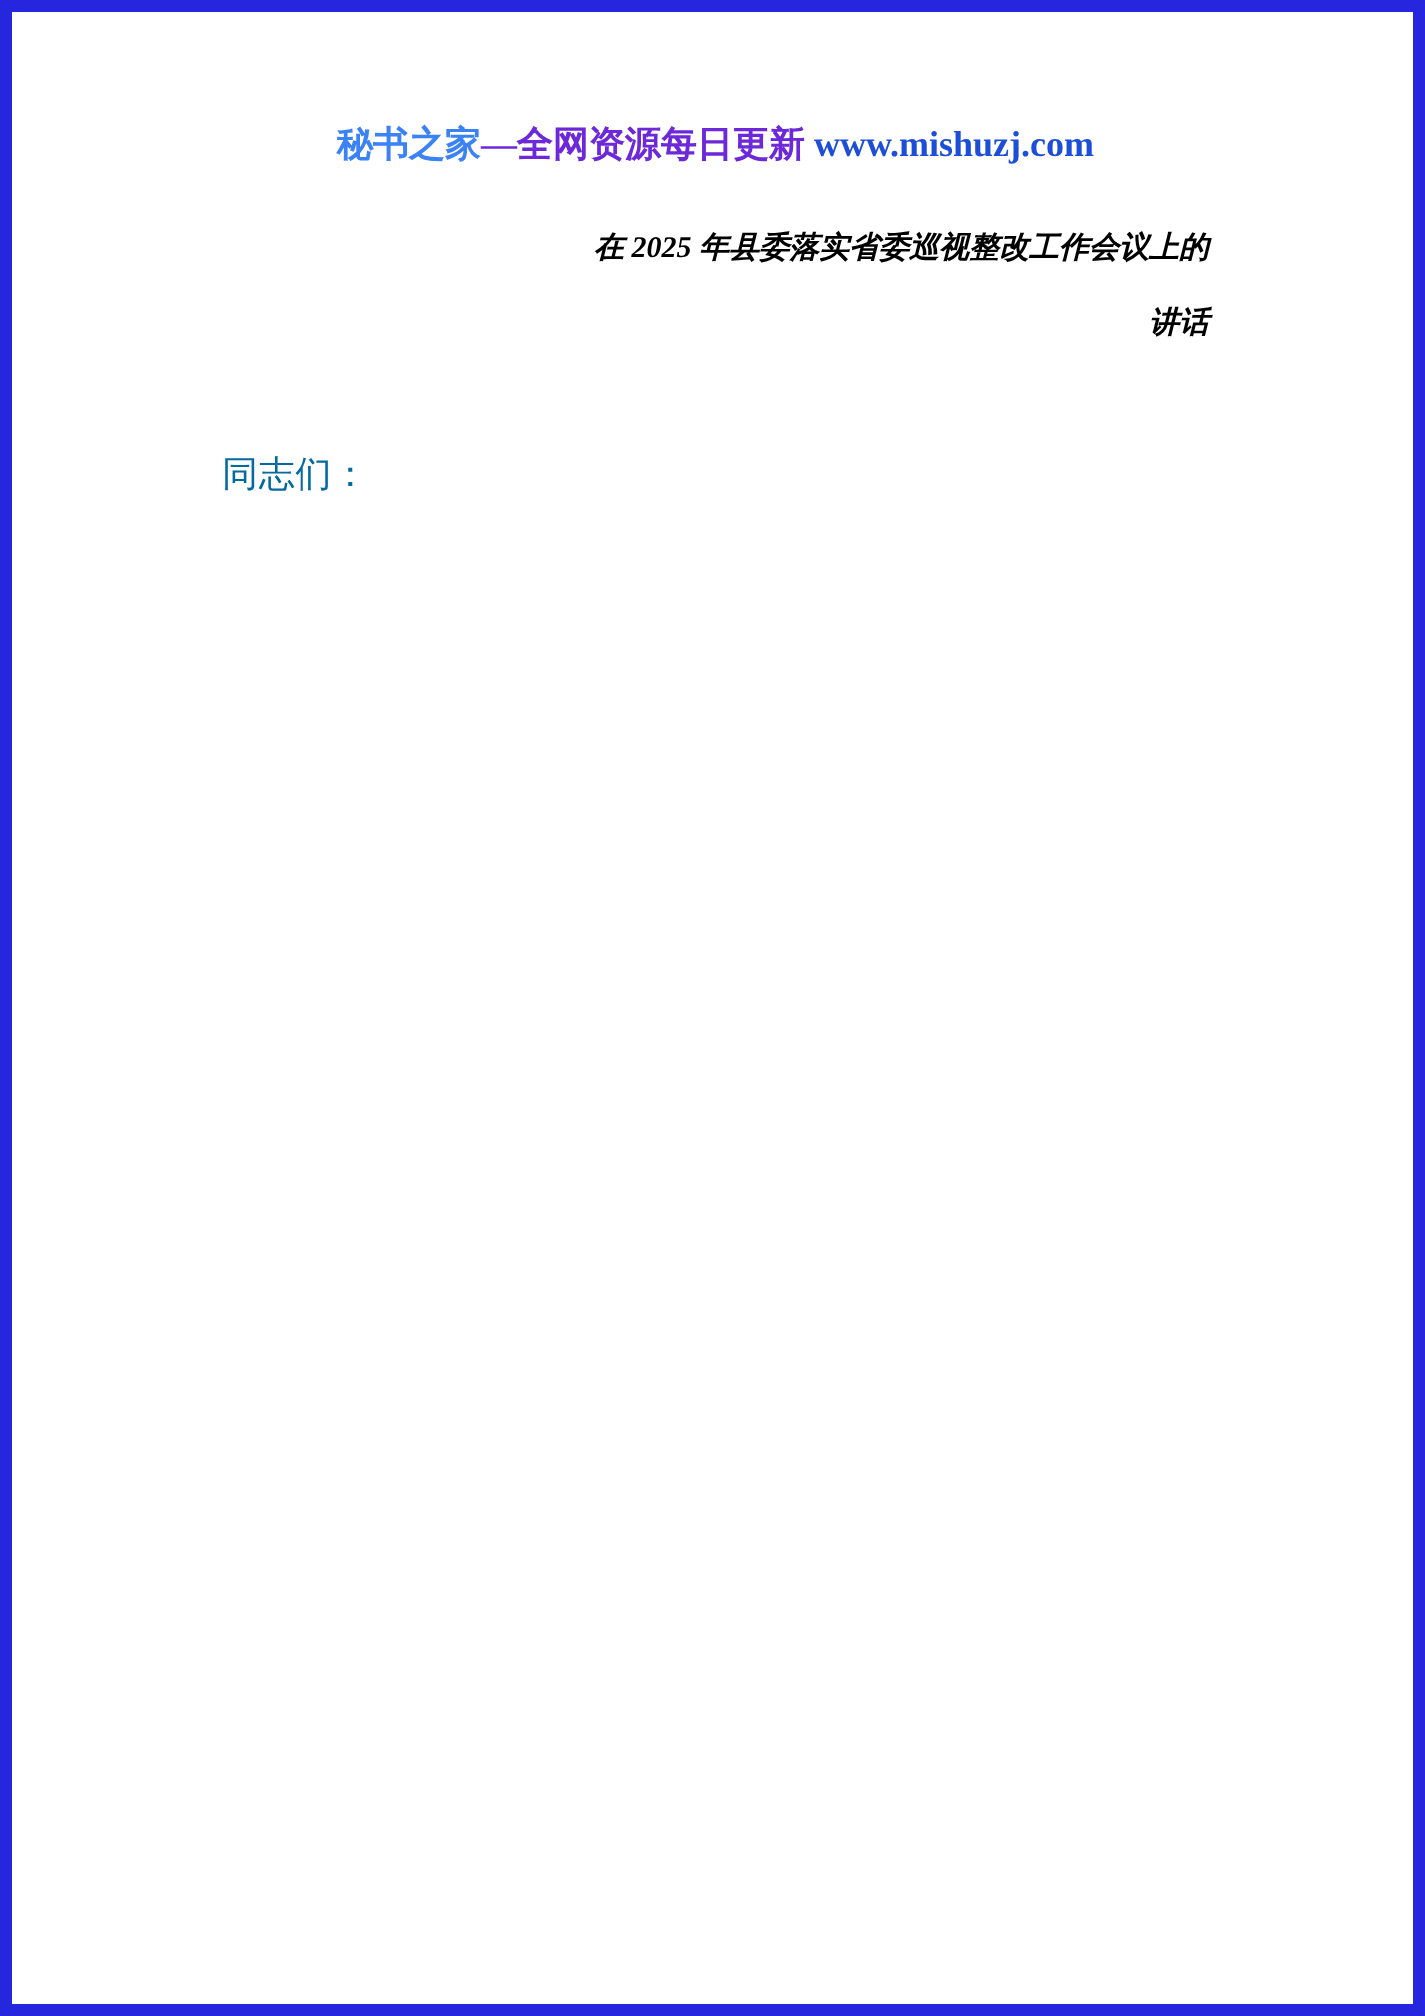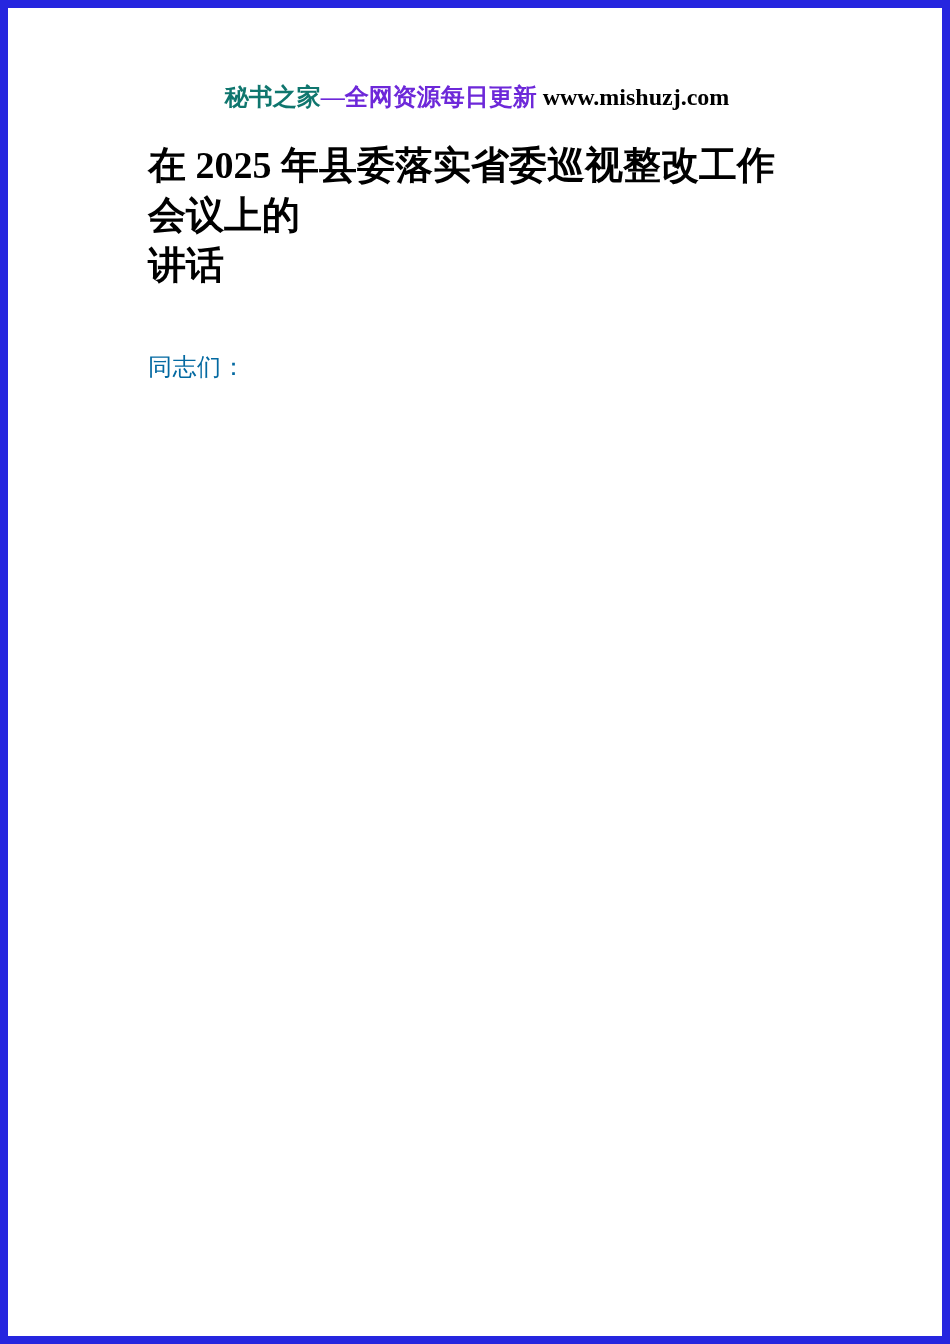--- a/index.html
+++ b/index.html
@@ -19,30 +19,31 @@
     overflow: hidden;
   }
   .doc-header {
     text-align: center;
     font-size: 24px;
     font-weight: bold;
     line-height: 34px;
     margin-bottom: 26px;
     white-space: nowrap;
   }
-  .brand { color: #0f766e; }
+  .brand { color: #3b82f6; }
   .tagline { color: #6d28d9; }
-  .site-url { color: #000000; text-decoration: none; text-align: right; }
+  .site-url { color: #1d4ed8; text-decoration: none; text-align: right; }
   .doc-title {
-    text-align: left;
-    font-size: 38px;
+    text-align: right;
+    font-size: 20px;
     font-weight: bold;
     color: #000000;
     line-height: 50px;
     margin-bottom: 44px;
+    font-style: italic;
   }
   .doc-body {
     font-size: 24px;
     color: #0369a1;
     line-height: 51px;
     letter-spacing: 0.5px;
     text-align: justify;
   }
   .salutation {
     margin-top: 52px;

